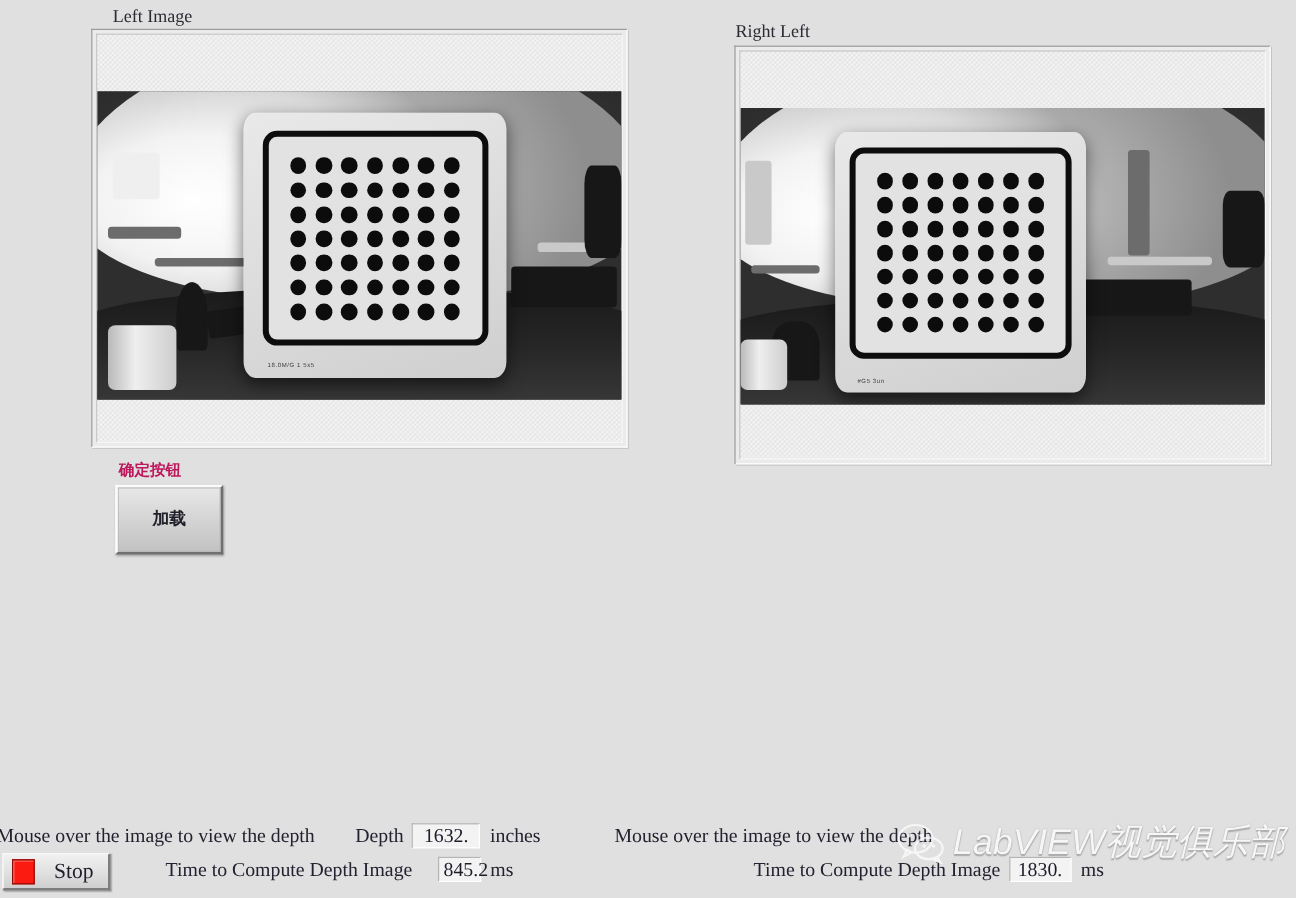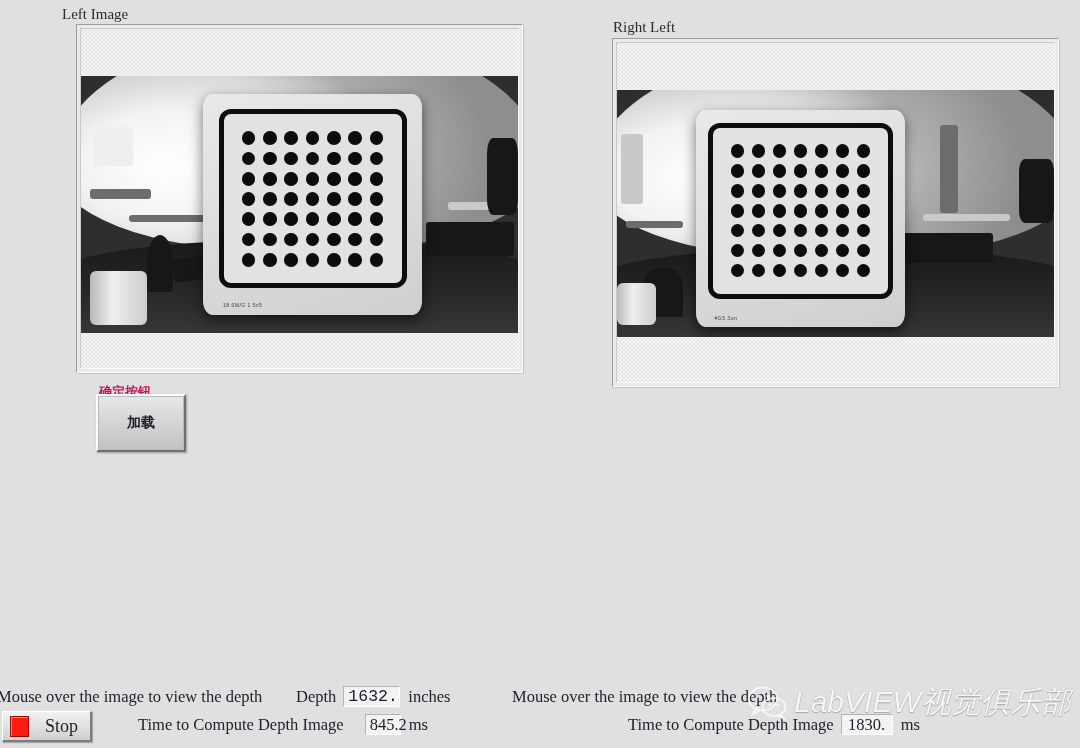--- a/index.html
+++ b/index.html
@@ -240,21 +240,21 @@
     font-size: 30px;
     color: #ffffff;
     text-shadow: 0 0 1px rgba(120,120,120,0.9), 0 1px 1px rgba(90,90,90,0.55);
     white-space: nowrap;
     font-style: italic;
   }
 </style>
 </head>
 <body>
 
-<div class="abs panel-label" style="left:62px; top:6px;">Left Image</div>
+<div class="abs panel-label" style="left:94px; top:6px;">Left Image</div>
 
 <div class="abs img-frame" style="left:76px; top:24px; width:447px; height:349px;">
   <div class="img-inner">
     <div class="photo" style="top:47px; height:257px;">
       <div class="photo-scene">
         <div class="wall"></div>
         <div class="wall-shade"></div>
         <div class="bench"></div>
 
         <div class="clutter" style="left:3%; top:20%; width:9%; height:15%; background:#efefef;"></div>
@@ -403,29 +403,29 @@
           </div>
           <div class="board-text">#G5 3un</div>
         </div>
       </div>
     </div>
   </div>
 </div>
 
 <div class="abs btn-caption" style="left:99px; top:383px;">确定按钮</div>
 
-<div class="abs btn3d" style="left:96px; top:394px; width:90px; height:58px;">
+<div class="abs btn3d" style="left:96px; top:404px; width:90px; height:58px;">
   <span>加载</span>
 </div>
 
 <div class="abs readout-text" style="left:-3px; top:687px;">Mouse over the image to view the depth</div>
 
 <div class="abs" style="left:296px; top:686px; display:flex; align-items:center;">
   <span class="readout-text">Depth</span>
-  <span class="num-field" style="width:57px; margin-left:7px;font-family:Liberation Mono, monospace;">1632.</span>
+  <span class="num-field" style="width:57px; margin-left:7px;">1632.</span>
   <span class="readout-text unit">inches</span>
 </div>
 
 <div class="abs" style="left:138px; top:714px; display:flex; align-items:center;">
   <span class="readout-text">Time to Compute Depth Image</span>
   <span class="num-field" style="width:36px; margin-left:21px;">845.2</span>
   <span class="readout-text unit">ms</span>
 </div>
 
 <div class="abs stop-btn" style="left:2px; top:711px; width:90px; height:31px;">

